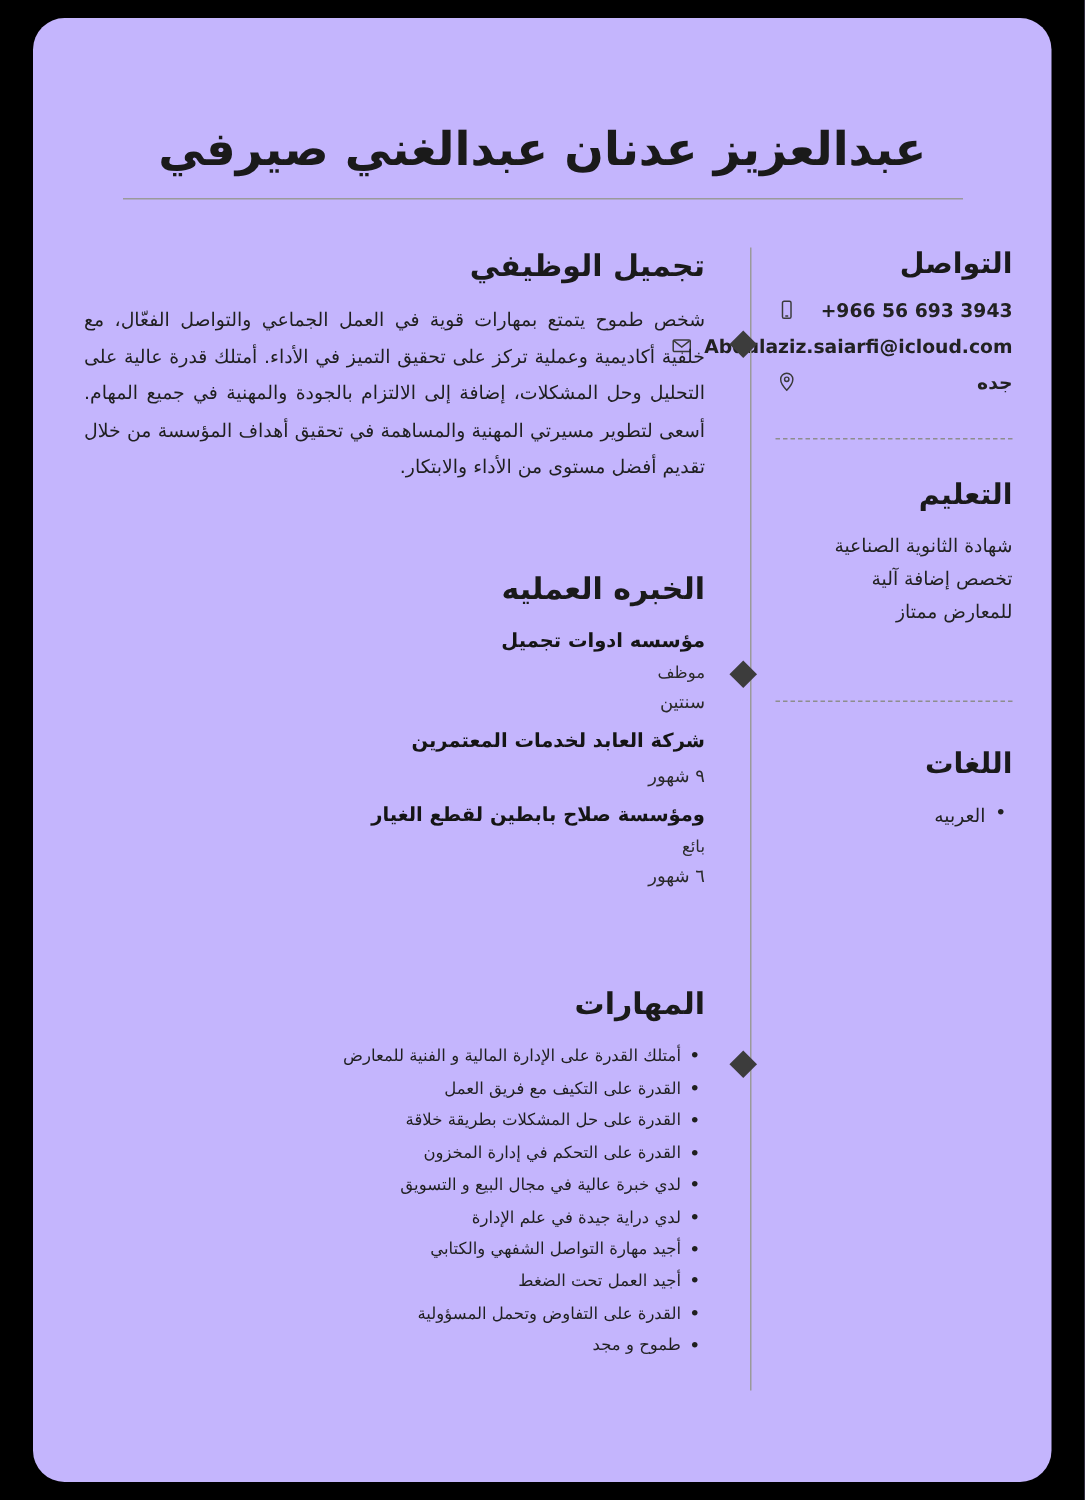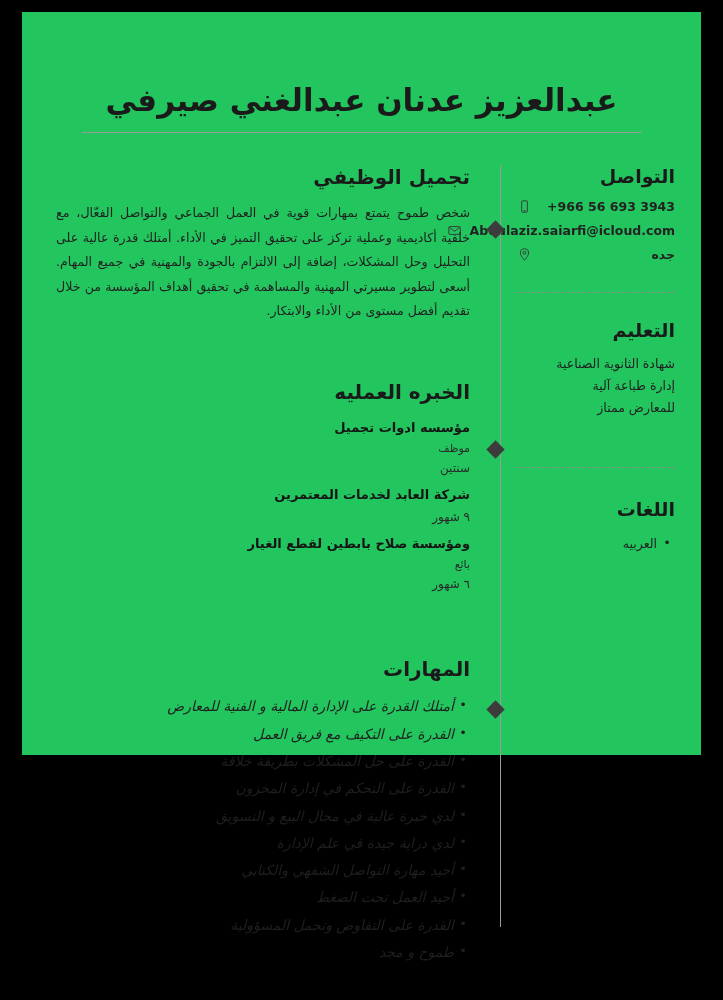--- a/index.html
+++ b/index.html
@@ -11,23 +11,24 @@
     width: 723px;
     height: 1000px;
     overflow: hidden;
     font-family: "Liberation Sans", sans-serif;
   }
   .page {
     position: absolute;
     left: 22px;
     top: 12px;
     width: 679px;
-    height: 743px;
-    background: #22c55e;
+    height: 976px;
+    background: #c4b5fd;
     box-sizing: border-box;
+    border-radius: 21px;
   }
   .name-header {
     text-align: center;
     padding-top: 70px;
     padding-bottom: 6px;
   }
   .name-header .name {
     font-family: "DejaVu Sans", sans-serif;
     font-size: 31px;
     font-weight: 700;
@@ -178,25 +179,24 @@
     line-height: 1.75;
   }
   .skills-list {
     margin: 0;
     padding: 0 16px 0 0;
     list-style: none;
     direction: rtl;
   }
   .skills-list li {
     font-family: "DejaVu Sans", sans-serif;
-    font-size: 14px;
+    font-size: 11px;
     color: #1f1f1f;
     line-height: 1.95;
     position: relative;
-    font-style: italic;
   }
   .skills-list li::before {
     content: "•";
     position: absolute;
     right: -13px;
     top: -1px;
     color: #1f1f1f;
     font-size: 13px;
   }
   
@@ -259,21 +259,21 @@
             </span>
           </div>
         </div>
       </div>
 
       <div class="dash-sep"></div>
 
       <div>
         <div class="sec-title">التعليم</div>
         <div class="edu-line bold">شهادة الثانوية الصناعية</div>
-        <div class="edu-line">إدارة طباعة آلية</div>
+        <div class="edu-line">تخصص إضافة آلية</div>
         <div class="edu-line">للمعارض ممتاز</div>
       </div>
 
       <div class="dash-sep" style="margin-top:48px;margin-bottom:30px;"></div>
 
       <div>
         <div class="sec-title">اللغات</div>
         <ul class="lang-list">
           <li>العربيه</li>
         </ul>

